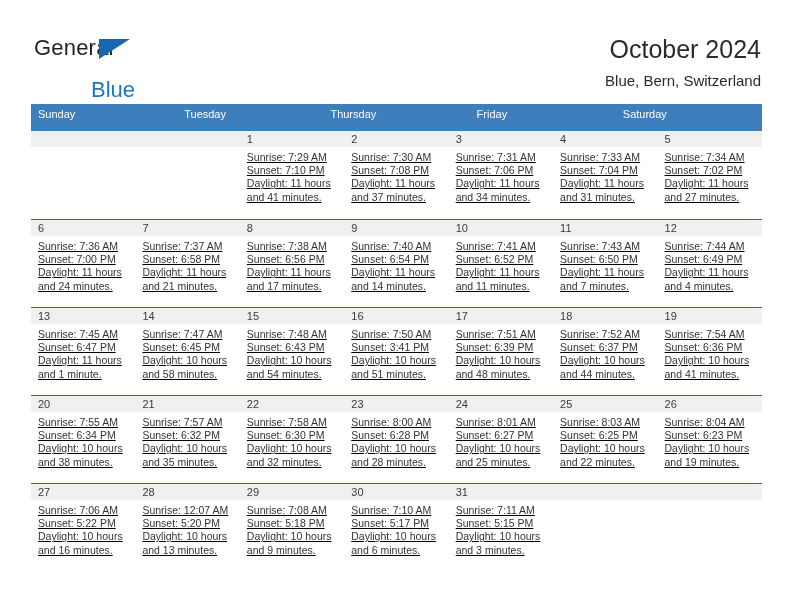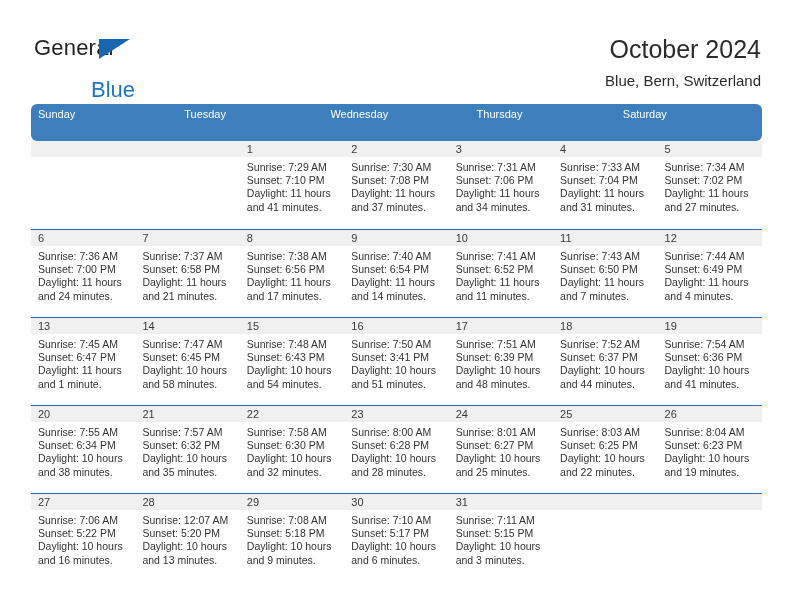--- a/index.html
+++ b/index.html
@@ -88,22 +88,21 @@
   
   .calendar {
     position: absolute;
     left: 31px;
     top: 104px;
     width: 731px;
   }
   .weekdays {
     display: flex;
     background: #3d7ebc;
-    height: 37px;
-    border-radius: 6px;
+    height: 27px;
   }
   .weekday {
     flex: 1 1 0;
     color: #ffffff;
     font-size: 11px;
     line-height: 21px;
     padding-left: 7px;
     box-sizing: border-box;
     white-space: nowrap;
   }
@@ -130,20 +129,21 @@
     line-height: 16px;
     padding-left: 7px;
     color: #3a3a3a;
     box-sizing: border-box;
   }
   .day.empty .day-num {
     background: #f0f0f0;
   }
   .day-lines {
     padding: 4px 6px 0 7px;
+    text-decoration: underline;
   }
   .day-line {
     font-size: 10.5px;
     line-height: 13.2px;
     color: #333333;
     white-space: nowrap;
   }
 </style>
 </head>
 <body>
@@ -159,22 +159,22 @@
     <div class="titleblock">
       <div class="cal-title">October 2024</div>
       <div class="cal-sub">Blue, Bern, Switzerland</div>
     </div>
   </div>
 
   <div class="calendar">
     <div class="weekdays">
         <div class="weekday">Sunday</div>
         <div class="weekday">Tuesday</div>
-        <div class="weekday">Wednesday</div>
         <div class="weekday">Thursday</div>
+        <div class="weekday">Friday</div>
         <div class="weekday">Saturday</div>
       </div>
     <div class="weeks">
         <div class="week">
           <div class="day empty">
             <div class="day-num"></div>
             <div class="day-lines"></div>
           </div>
           <div class="day empty">
             <div class="day-num"></div>

